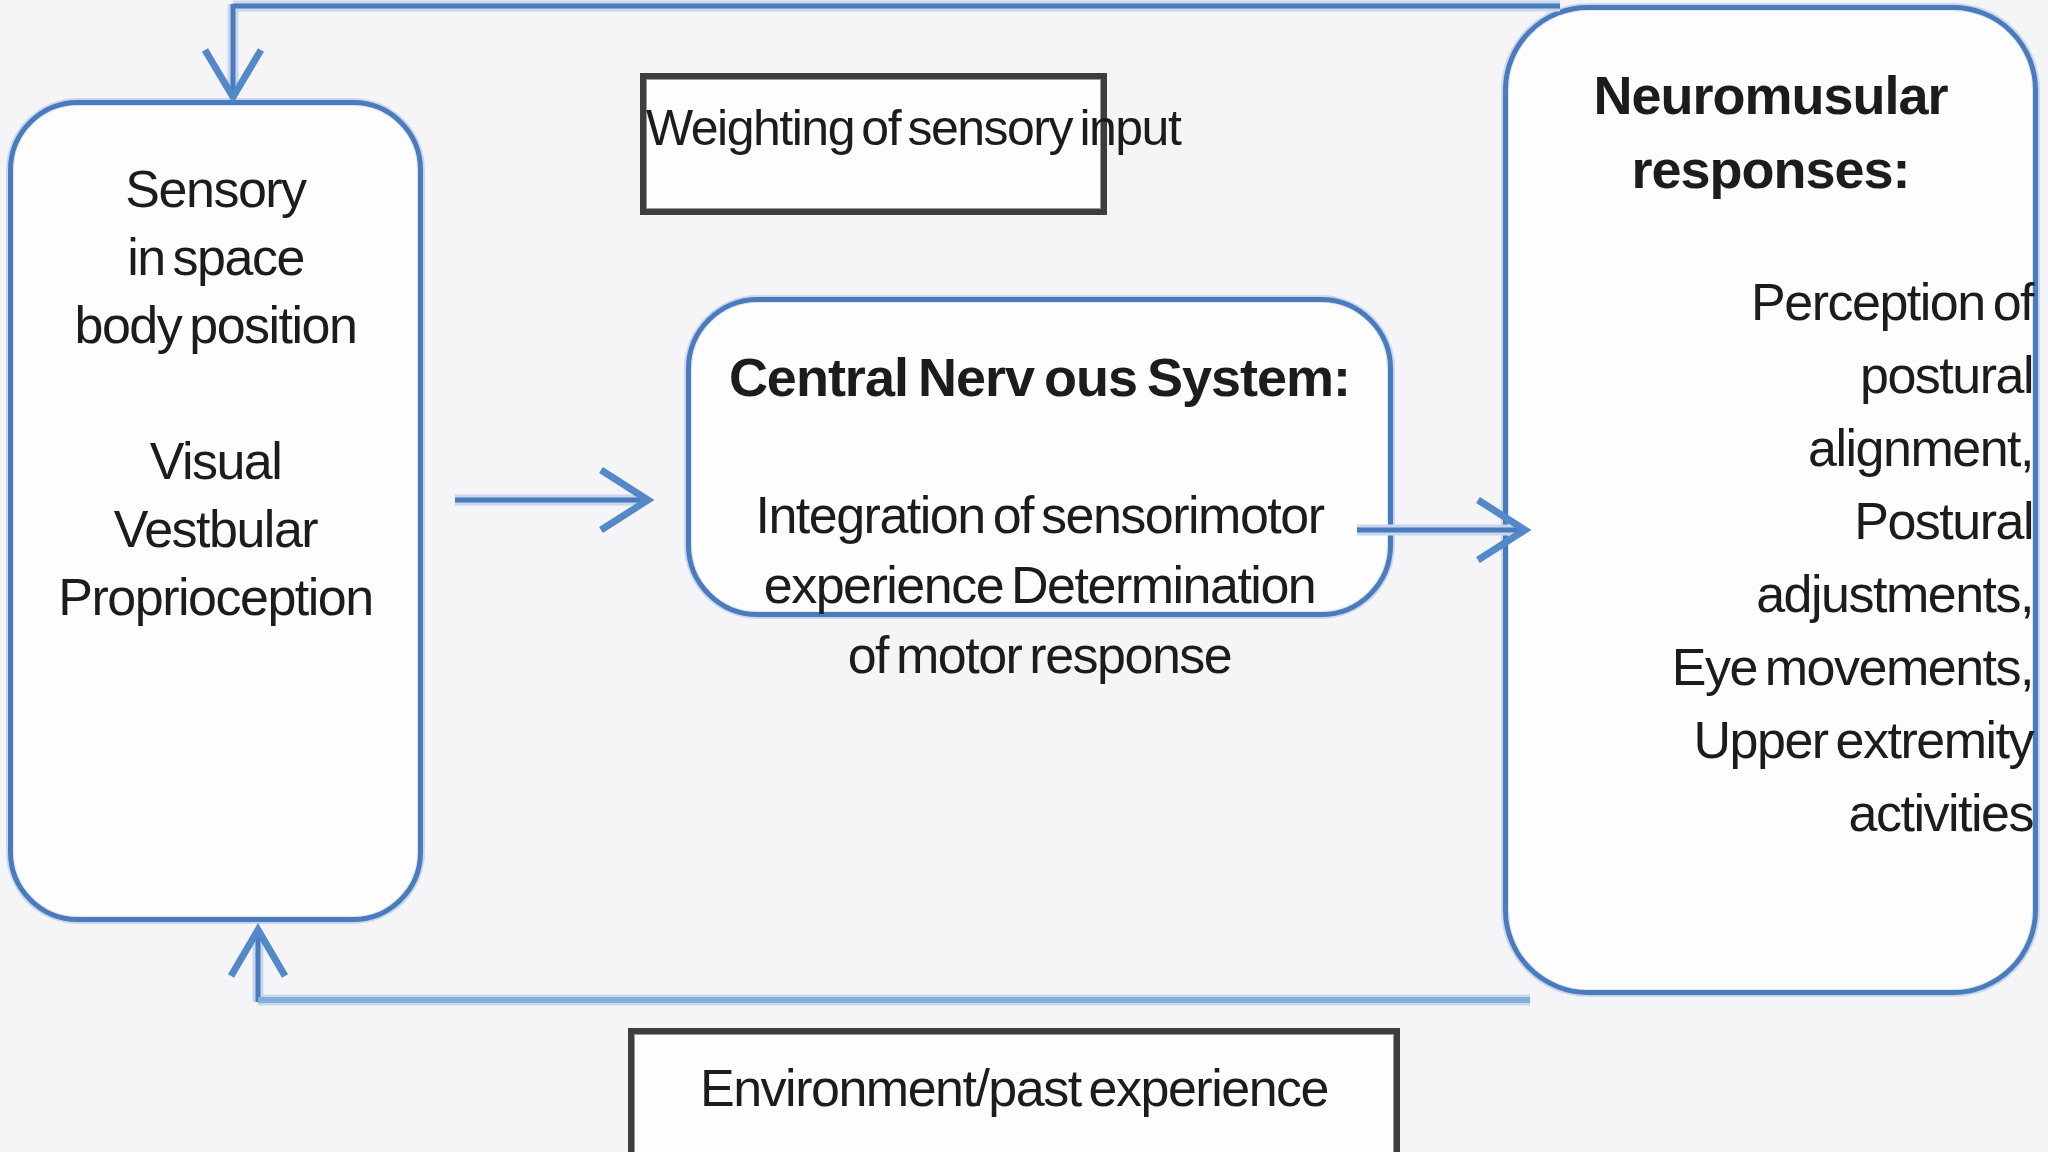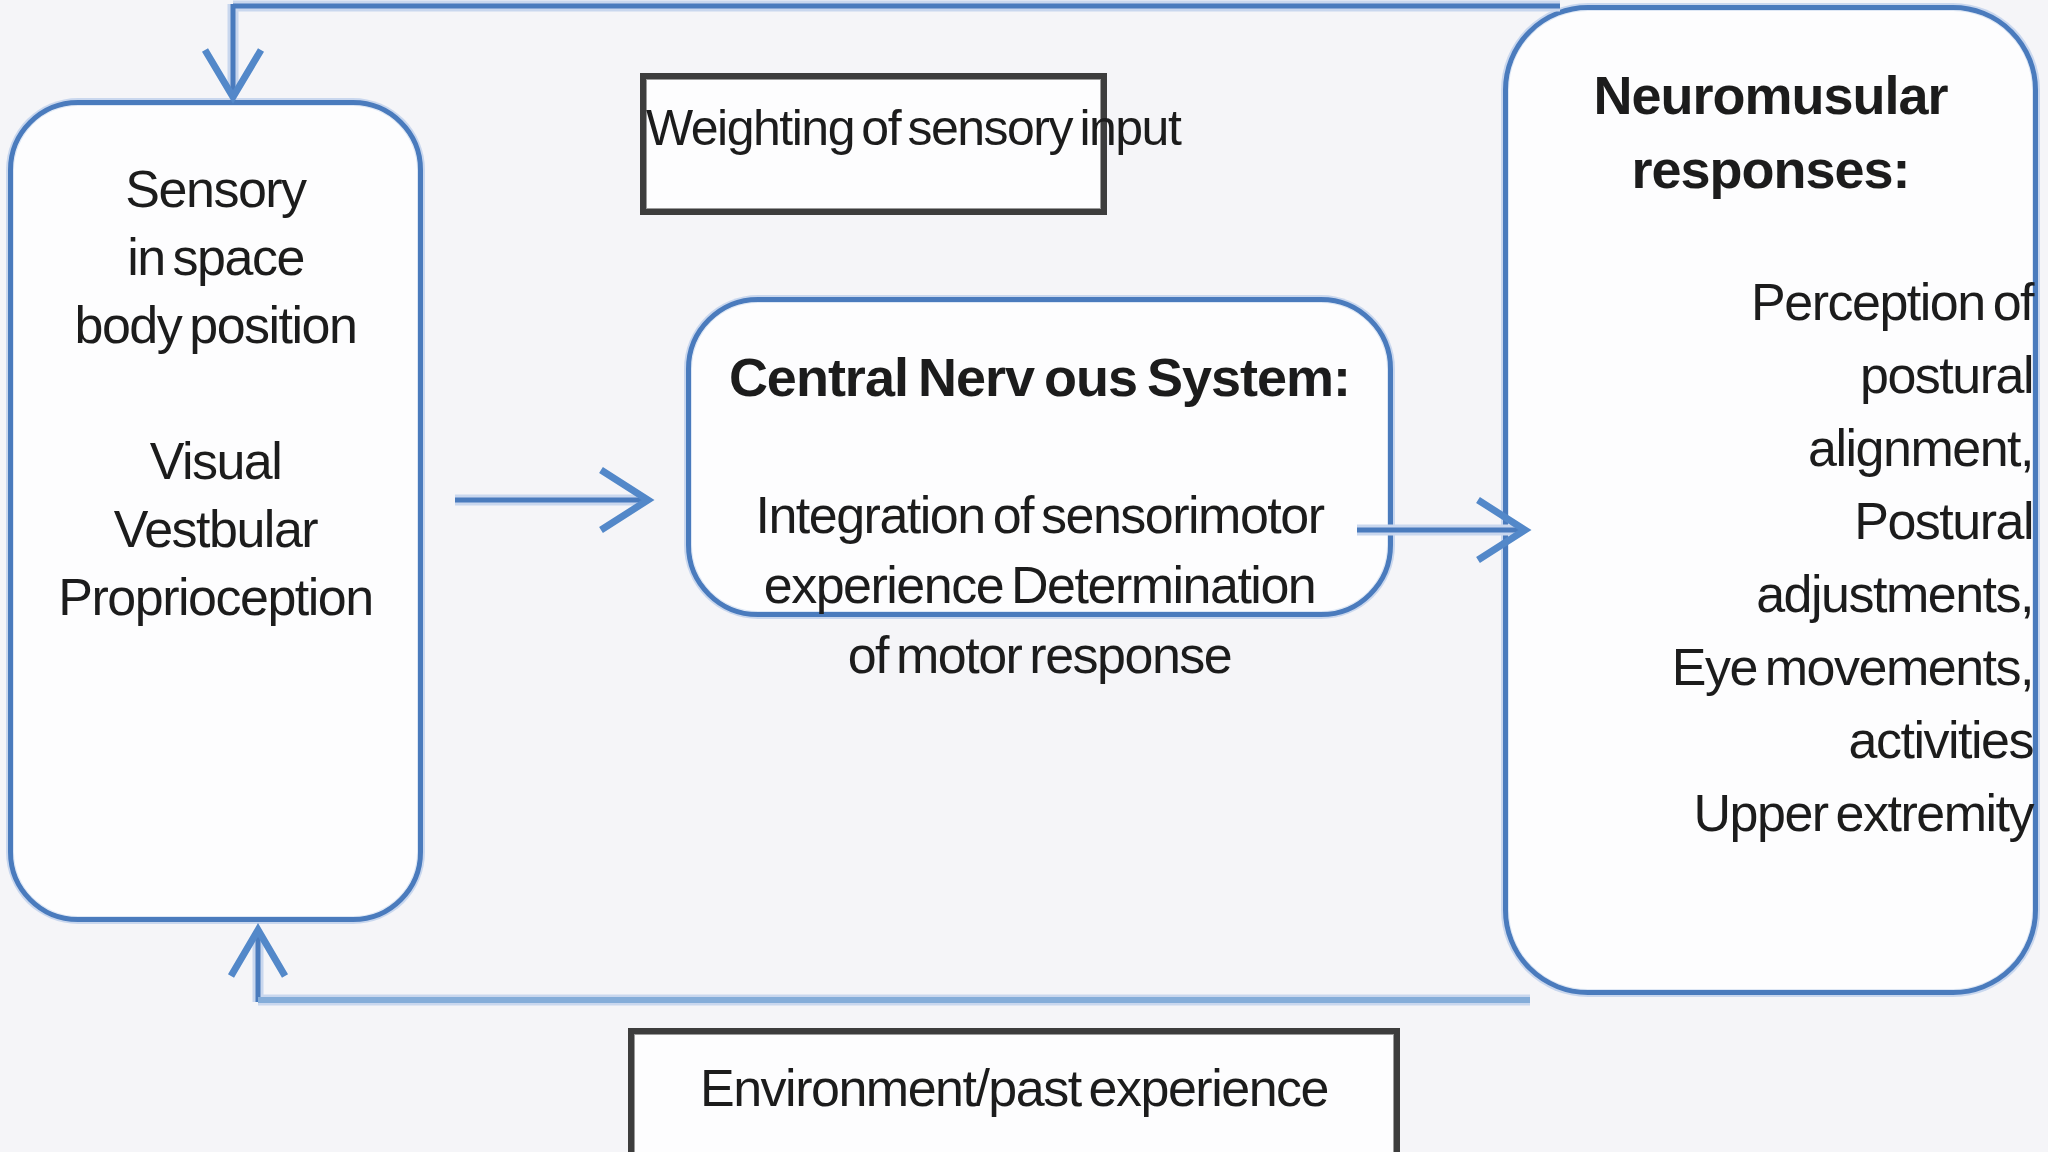--- a/index.html
+++ b/index.html
@@ -171,22 +171,22 @@
       <div class="title-line">Neuromusular</div>
       <div class="title-line">responses:</div>
     </div>
     <div class="body">
       <div class="line">Perception of</div>
       <div class="line">postural</div>
       <div class="line">alignment,</div>
       <div class="line">Postural</div>
       <div class="line">adjustments,</div>
       <div class="line">Eye movements,</div>
+      <div class="line">Upper extremity</div>
       <div class="line">activities</div>
-      <div class="line">Upper extremity</div>
     </div>
   </div>
 
   <div class="box sbox" id="environment-box">
     <div class="line">Environment/past experience</div>
   </div>
 
 </div>
 
 </body></html>

